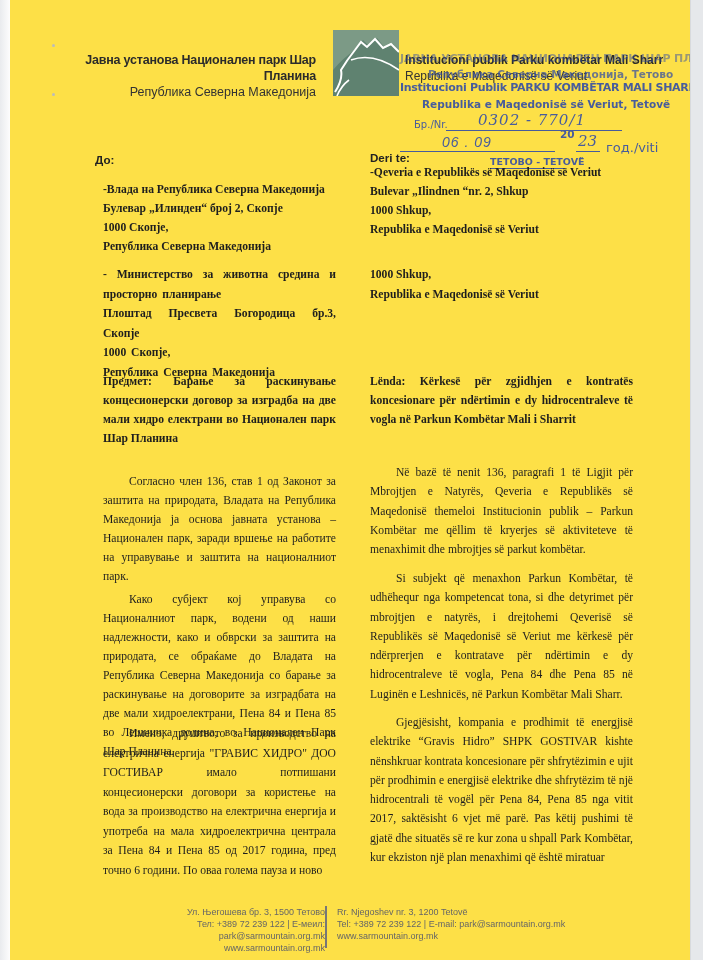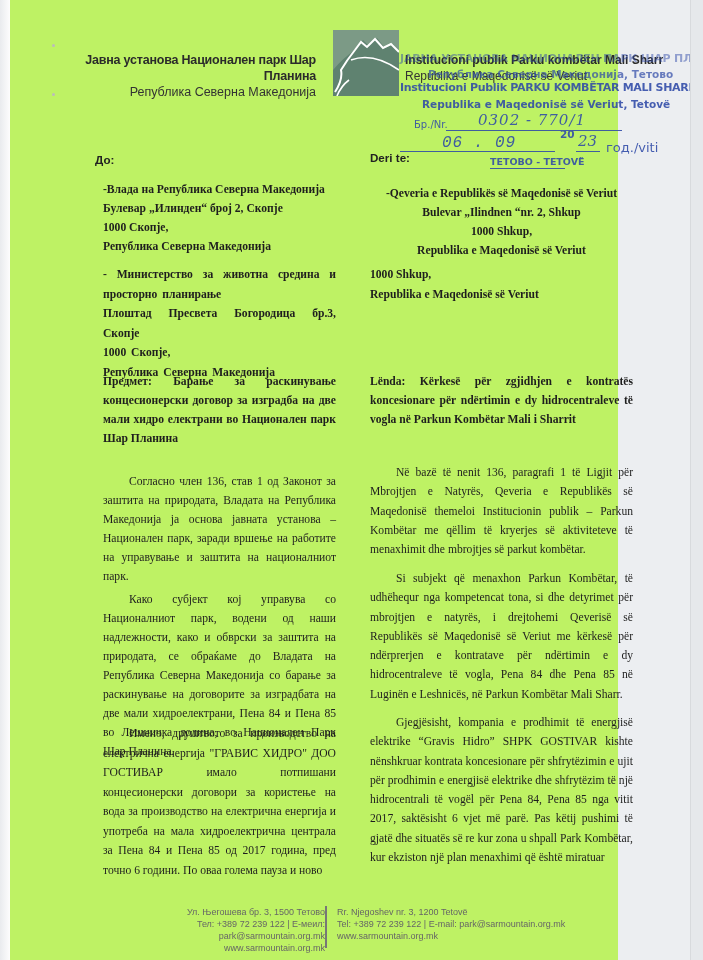--- a/index.html
+++ b/index.html
@@ -1,19 +1,19 @@
 <!DOCTYPE html>
 <html><head>
 <meta charset="utf-8">
 <style>
   * { box-sizing: border-box; margin: 0; padding: 0; }
   html, body { width: 703px; height: 960px; overflow: hidden; background: #eceef1; }
   body { font-family: "Liberation Sans", sans-serif; color: #222; position: relative; }
 
-  .page { position: absolute; left: 0; top: 0; width: 618px; height: 960px; background: #bef264; padding-left: 29px; }
+  .page { position: absolute; left: 0; top: 0; width: 690px; height: 960px; background: #fde047; padding-left: 29px; }
   .edge { position: absolute; right: 0; top: 0; width: 13px; height: 960px; background: #e6e8eb; border-left: 1px solid #d8dadd; }
   .edge-left { position: absolute; left: 0; top: 0; width: 10px; height: 960px; background: linear-gradient(90deg,#e9ebee,#fdfdfd); }
 
   
   .hdr-left { position: absolute; left: 40px; top: 52px; width: 276px; text-align: right; line-height: 16px; }
   .hdr-left .l1 { font-size: 12.5px; font-weight: bold; color: #2b2b2b; letter-spacing: -0.2px; }
   .hdr-left .l2 { font-size: 12.5px; color: #333; }
 
   .logo { position: absolute; left: 333px; top: 30px; width: 66px; height: 66px; }
 
@@ -25,21 +25,21 @@
   .stamp { position: absolute; left: 400px; top: 46px; width: 280px; color: #2f4aa8; font-family: "DejaVu Sans", sans-serif; font-weight: bold; opacity: 0.88; }
   .stamp .s1 { font-size: 11px; position: absolute; left: 0; top: 6px; white-space: nowrap; letter-spacing: -0.2px; opacity: 0.55; }
   .stamp .s2 { font-size: 10.5px; position: absolute; left: 28px; top: 22px; white-space: nowrap; opacity: 0.8; }
   .stamp .s3 { font-size: 11px; position: absolute; left: 0; top: 35px; white-space: nowrap; letter-spacing: -0.3px; }
   .stamp .s4 { font-size: 10.5px; position: absolute; left: 22px; top: 52px; white-space: nowrap; }
   .stamp .row { position: absolute; white-space: nowrap; font-weight: normal; }
   .stamp .nr-lbl { left: 14px; top: 73px; font-size: 10px; }
   .stamp .nr-line { left: 46px; top: 84px; width: 176px; border-bottom: 1.5px solid #2f4aa8; height: 0; }
   .stamp .nr-val { left: 78px; top: 65px; font-size: 15px; font-style: italic; font-family: "DejaVu Serif", serif; letter-spacing: 1px; }
   .stamp .dt-line { left: 0; top: 105px; width: 155px; border-bottom: 1.5px solid #2f4aa8; height: 0; }
-  .stamp .dt-val { left: 42px; top: 88px; font-size: 16px; font-style: italic; font-family: Liberation Mono, monospace; letter-spacing: 1px; }
+  .stamp .dt-val { left: 42px; top: 88px; font-size: 14px; font-style: italic; font-family: Liberation Sans, sans-serif; letter-spacing: 1px; }
   .stamp .yr-pre { left: 160px; top: 82px; font-size: 10.5px; font-weight: bold; }
   .stamp .yr-val { left: 178px; top: 86px; font-size: 15px; font-style: italic; font-family: "DejaVu Serif", serif; }
   .stamp .yr-line { left: 176px; top: 105px; width: 24px; border-bottom: 1.5px solid #2f4aa8; height: 0; }
   .stamp .yr-suf { left: 206px; top: 94px; font-size: 13px; }
   .stamp .city { left: 90px; top: 110px; font-size: 9.5px; font-weight: bold; }
   .stamp .city-line { left: 90px; top: 122px; width: 75px; border-bottom: 1px solid #2f4aa8; height: 0; }
 
   
   .col { position: absolute; font-size: 11.6px; line-height: 18px; color: #1e1e1e; font-family: Liberation Serif, serif; }
   .col-left { left: 103px; width: 233px; }
@@ -102,21 +102,21 @@
 
   <div class="label" style="left:95px; top:153px;">До:</div>
   <div class="label" style="left:370px; top:151px;">Deri te:</div>
 
   <div class="col col-left b" style="top:180px; line-height:19px;">
     <div>-Влада на Република Северна Македонија</div>
     <div>Булевар „Илинден“ број 2, Скопје</div>
     <div>1000 Скопје,</div>
     <div>Република Северна Македонија</div>
   </div>
-  <div class="col col-right b" style="top:184px; line-height:19px;text-align:center;">
+  <div class="col col-right b" style="top:163px; line-height:19px;">
     <div>-Qeveria e Republikës së Maqedonisë së Veriut</div>
     <div>Bulevar „Ilindnen “nr. 2, Shkup</div>
     <div>1000 Shkup,</div>
     <div>Republika e Maqedonisë së Veriut</div>
   </div>
 
   <div class="col col-left b just" style="top:265px; line-height:19.5px; word-spacing:2px;">
     <div>-  Министерство за животна средина и просторно планирање</div>
     <div>Плоштад Пресвета Богородица бр.3, Скопје</div>
     <div>1000 Скопје,</div>

